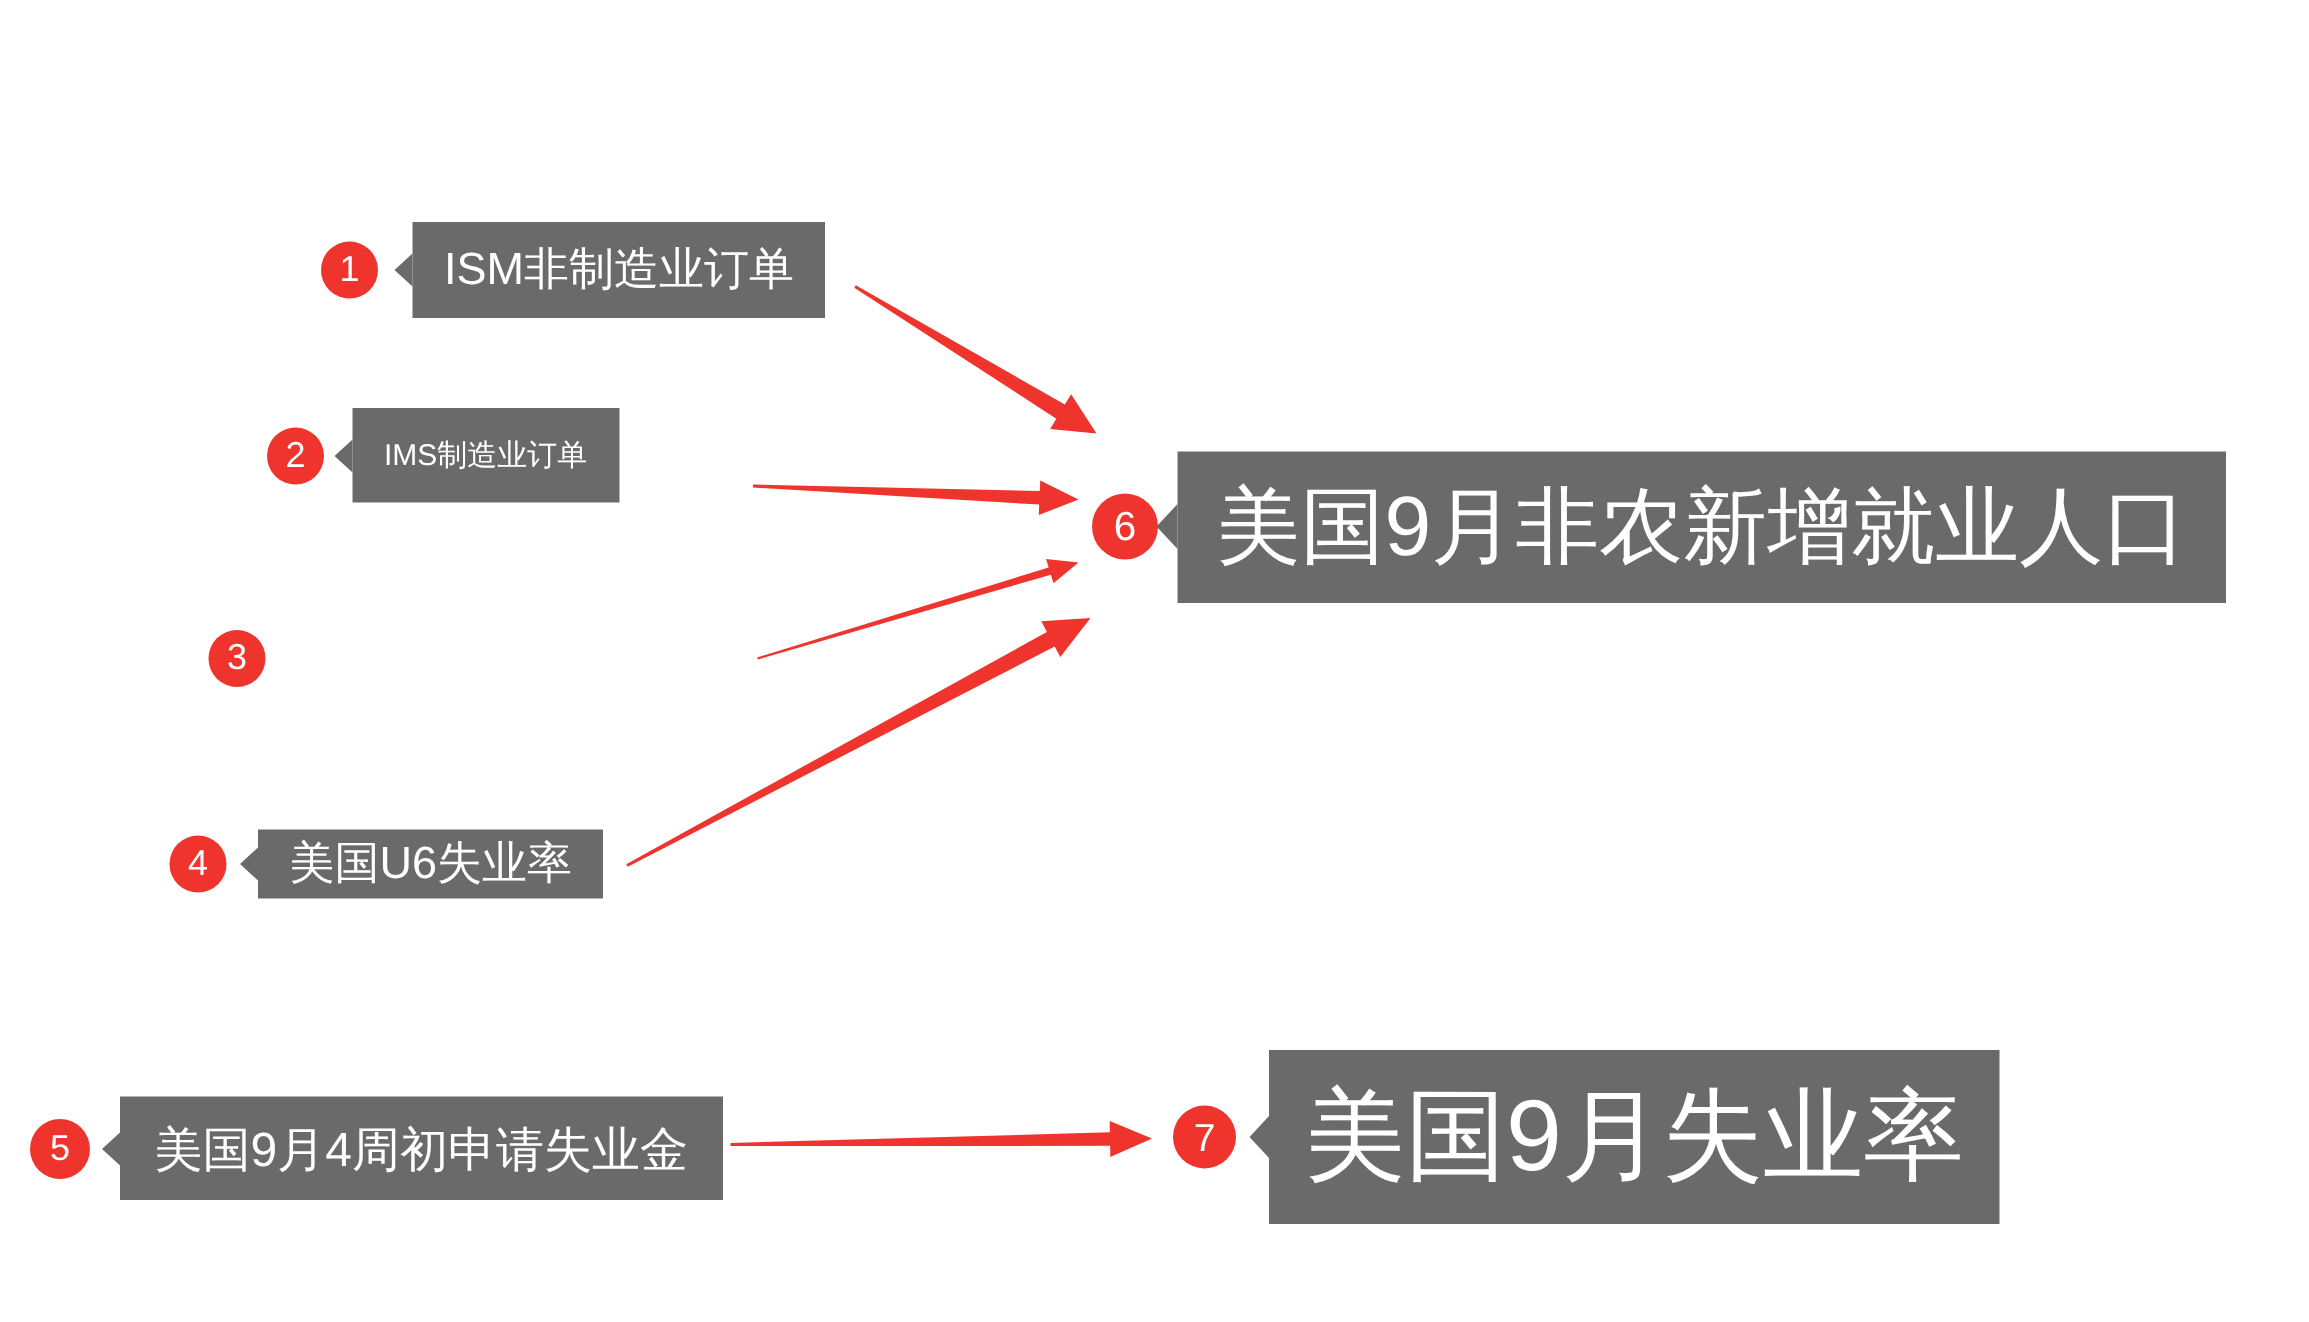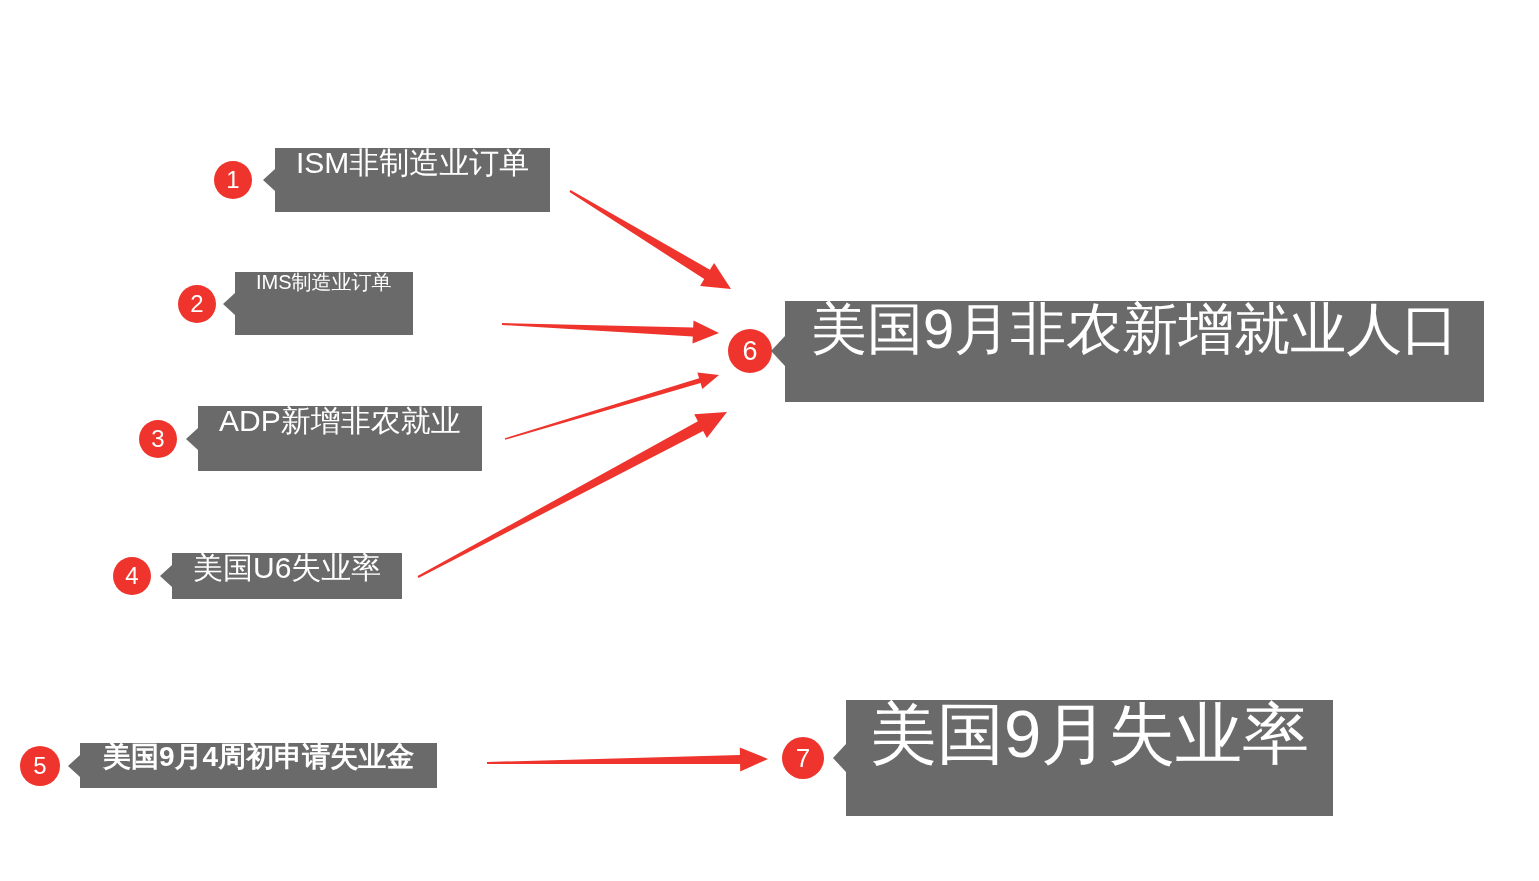--- a/index.html
+++ b/index.html
@@ -27,20 +27,21 @@
     align-items:center;
     justify-content:center;
     flex:0 0 auto;
     line-height:1;
   }
   .bubble{
     position:relative;
     background:#6a6a6a;
     color:#ffffff;
     display:flex;
+    align-items:center;
     white-space:nowrap;
     line-height:1;
   }
   .notch{
     position:absolute;
     top:50%;
     transform:translateY(-50%);
     width:0;height:0;
     border-style:solid;
     border-color:transparent #6a6a6a transparent transparent;
@@ -70,37 +71,33 @@
   <div class="node" style="left:178px;top:272px;height:63px;">
     <div class="badge" style="width:38px;height:38px;font-size:24px;">2</div>
     <div class="bubble" style="margin-left:19px;height:63px;font-size:20px;padding:0 21px;">
       <span class="notch" style="left:-12px;border-width:11px 12px 11px 0;"></span>
       <span>IMS制造业订单</span>
     </div>
   </div>
 
   <div class="node" style="left:139px;top:406px;height:65px;">
     <div class="badge" style="width:38px;height:38px;font-size:24px;">3</div>
-    <div class="bubble" style="margin-left:21px;height:65px;font-size:30px;padding:0 21px;">
-      <span class="notch" style="left:-12px;border-width:11px 12px 11px 0;"></span>
-      <span>ADP新增非农就业</span>
-    </div>
   </div>
 
   <div class="node" style="left:113px;top:543px;height:65px;">
     <div class="badge" style="width:38px;height:38px;font-size:24px;">4</div>
     <div class="bubble" style="margin-left:21px;height:46px;font-size:30px;padding:0 21px;">
       <span class="notch" style="left:-12px;border-width:11px 12px 11px 0;"></span>
       <span>美国U6失业率</span>
     </div>
   </div>
 
   <div class="node" style="left:20px;top:734px;height:63px;">
     <div class="badge" style="width:40px;height:40px;font-size:24px;">5</div>
-    <div class="bubble" style="margin-left:20px;height:45px;font-size:28px;padding:0 23px;font-weight:bold;">
+    <div class="bubble" style="margin-left:20px;height:69px;font-size:32px;padding:0 23px;">
       <span class="notch" style="left:-12px;border-width:11px 12px 11px 0;"></span>
       <span>美国9月4周初申请失业金</span>
     </div>
   </div>
 
   <div class="node" style="left:728px;top:299px;height:104px;">
     <div class="badge" style="width:44px;height:44px;font-size:27px;">6</div>
     <div class="bubble" style="margin-left:13px;height:101px;font-size:56px;padding:0 26px;">
       <span class="notch" style="left:-14px;border-width:15px 14px 15px 0;"></span>
       <span>美国9月非农新增就业人口</span>

